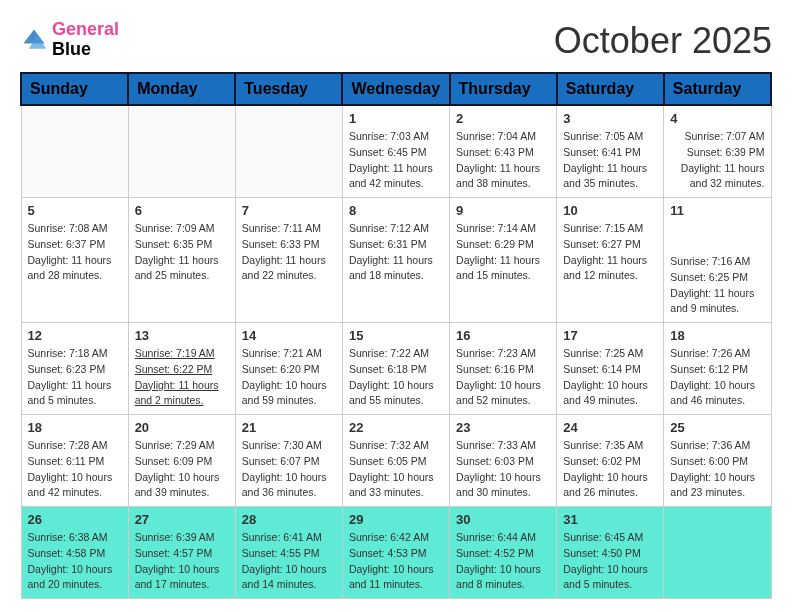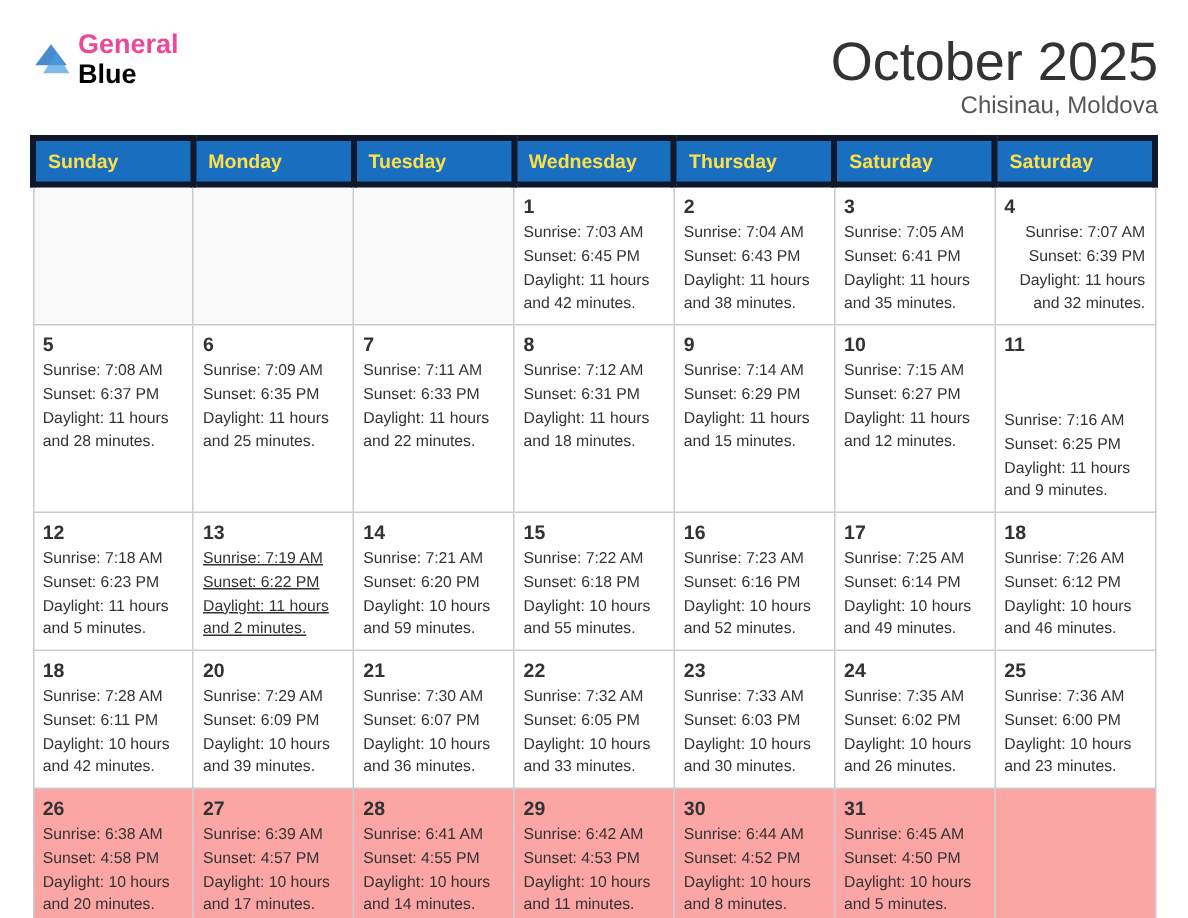--- a/index.html
+++ b/index.html
@@ -46,41 +46,41 @@
       font-size: 16px;
       color: #555;
     }
     .calendar {
       width: 100%;
       border-collapse: collapse;
       border: 1px solid #ccc;
     }
     .calendar th {
       background-color: #1a6ebf;
-      color: #fde047;
+      color: #000000;
       text-align: left;
       padding: 6px 8px;
-      font-size: 13px;
-      border: 4px solid #0f172a;
+      font-size: 16px;
+      border: 2px solid #0f172a;
     }
     .calendar td {
       vertical-align: top;
       border: 1px solid #ccc;
       padding: 5px 6px;
       width: calc(100% / 7);
       min-height: 80px;
       font-size: 11px;
       color: #333;
       background: #fff;
     }
     .calendar td.empty {
       background: #f9f9f9;
     }
     .calendar td.last-row {
-      background: #fca5a5;
+      background: #5eead4;
     }
     .day-number {
       font-size: 13px;
       font-weight: bold;
       display: block;
       margin-bottom: 3px;
     }
     .day-info {
       font-size: 10.5px;
       line-height: 1.5;
@@ -97,21 +97,20 @@
       <polygon points="16,4 28,20 4,20" fill="#1a6ebf" opacity="0.8"></polygon>
       <polygon points="20,10 30,26 10,26" fill="#4a9de0" opacity="0.7"></polygon>
     </svg>
     <div class="logo-text">
       <span class="logo-general">General</span>
       <span class="logo-blue">Blue</span>
     </div>
   </div>
   <div class="title-block">
     <div class="month-title">October 2025</div>
-    <div class="subtitle">Chisinau, Moldova</div>
   </div>
 </div>
 
 <table class="calendar">
   <thead>
     <tr>
     <th>Sunday</th>
         <th>Monday</th>
         <th>Tuesday</th>
         <th>Wednesday</th>

